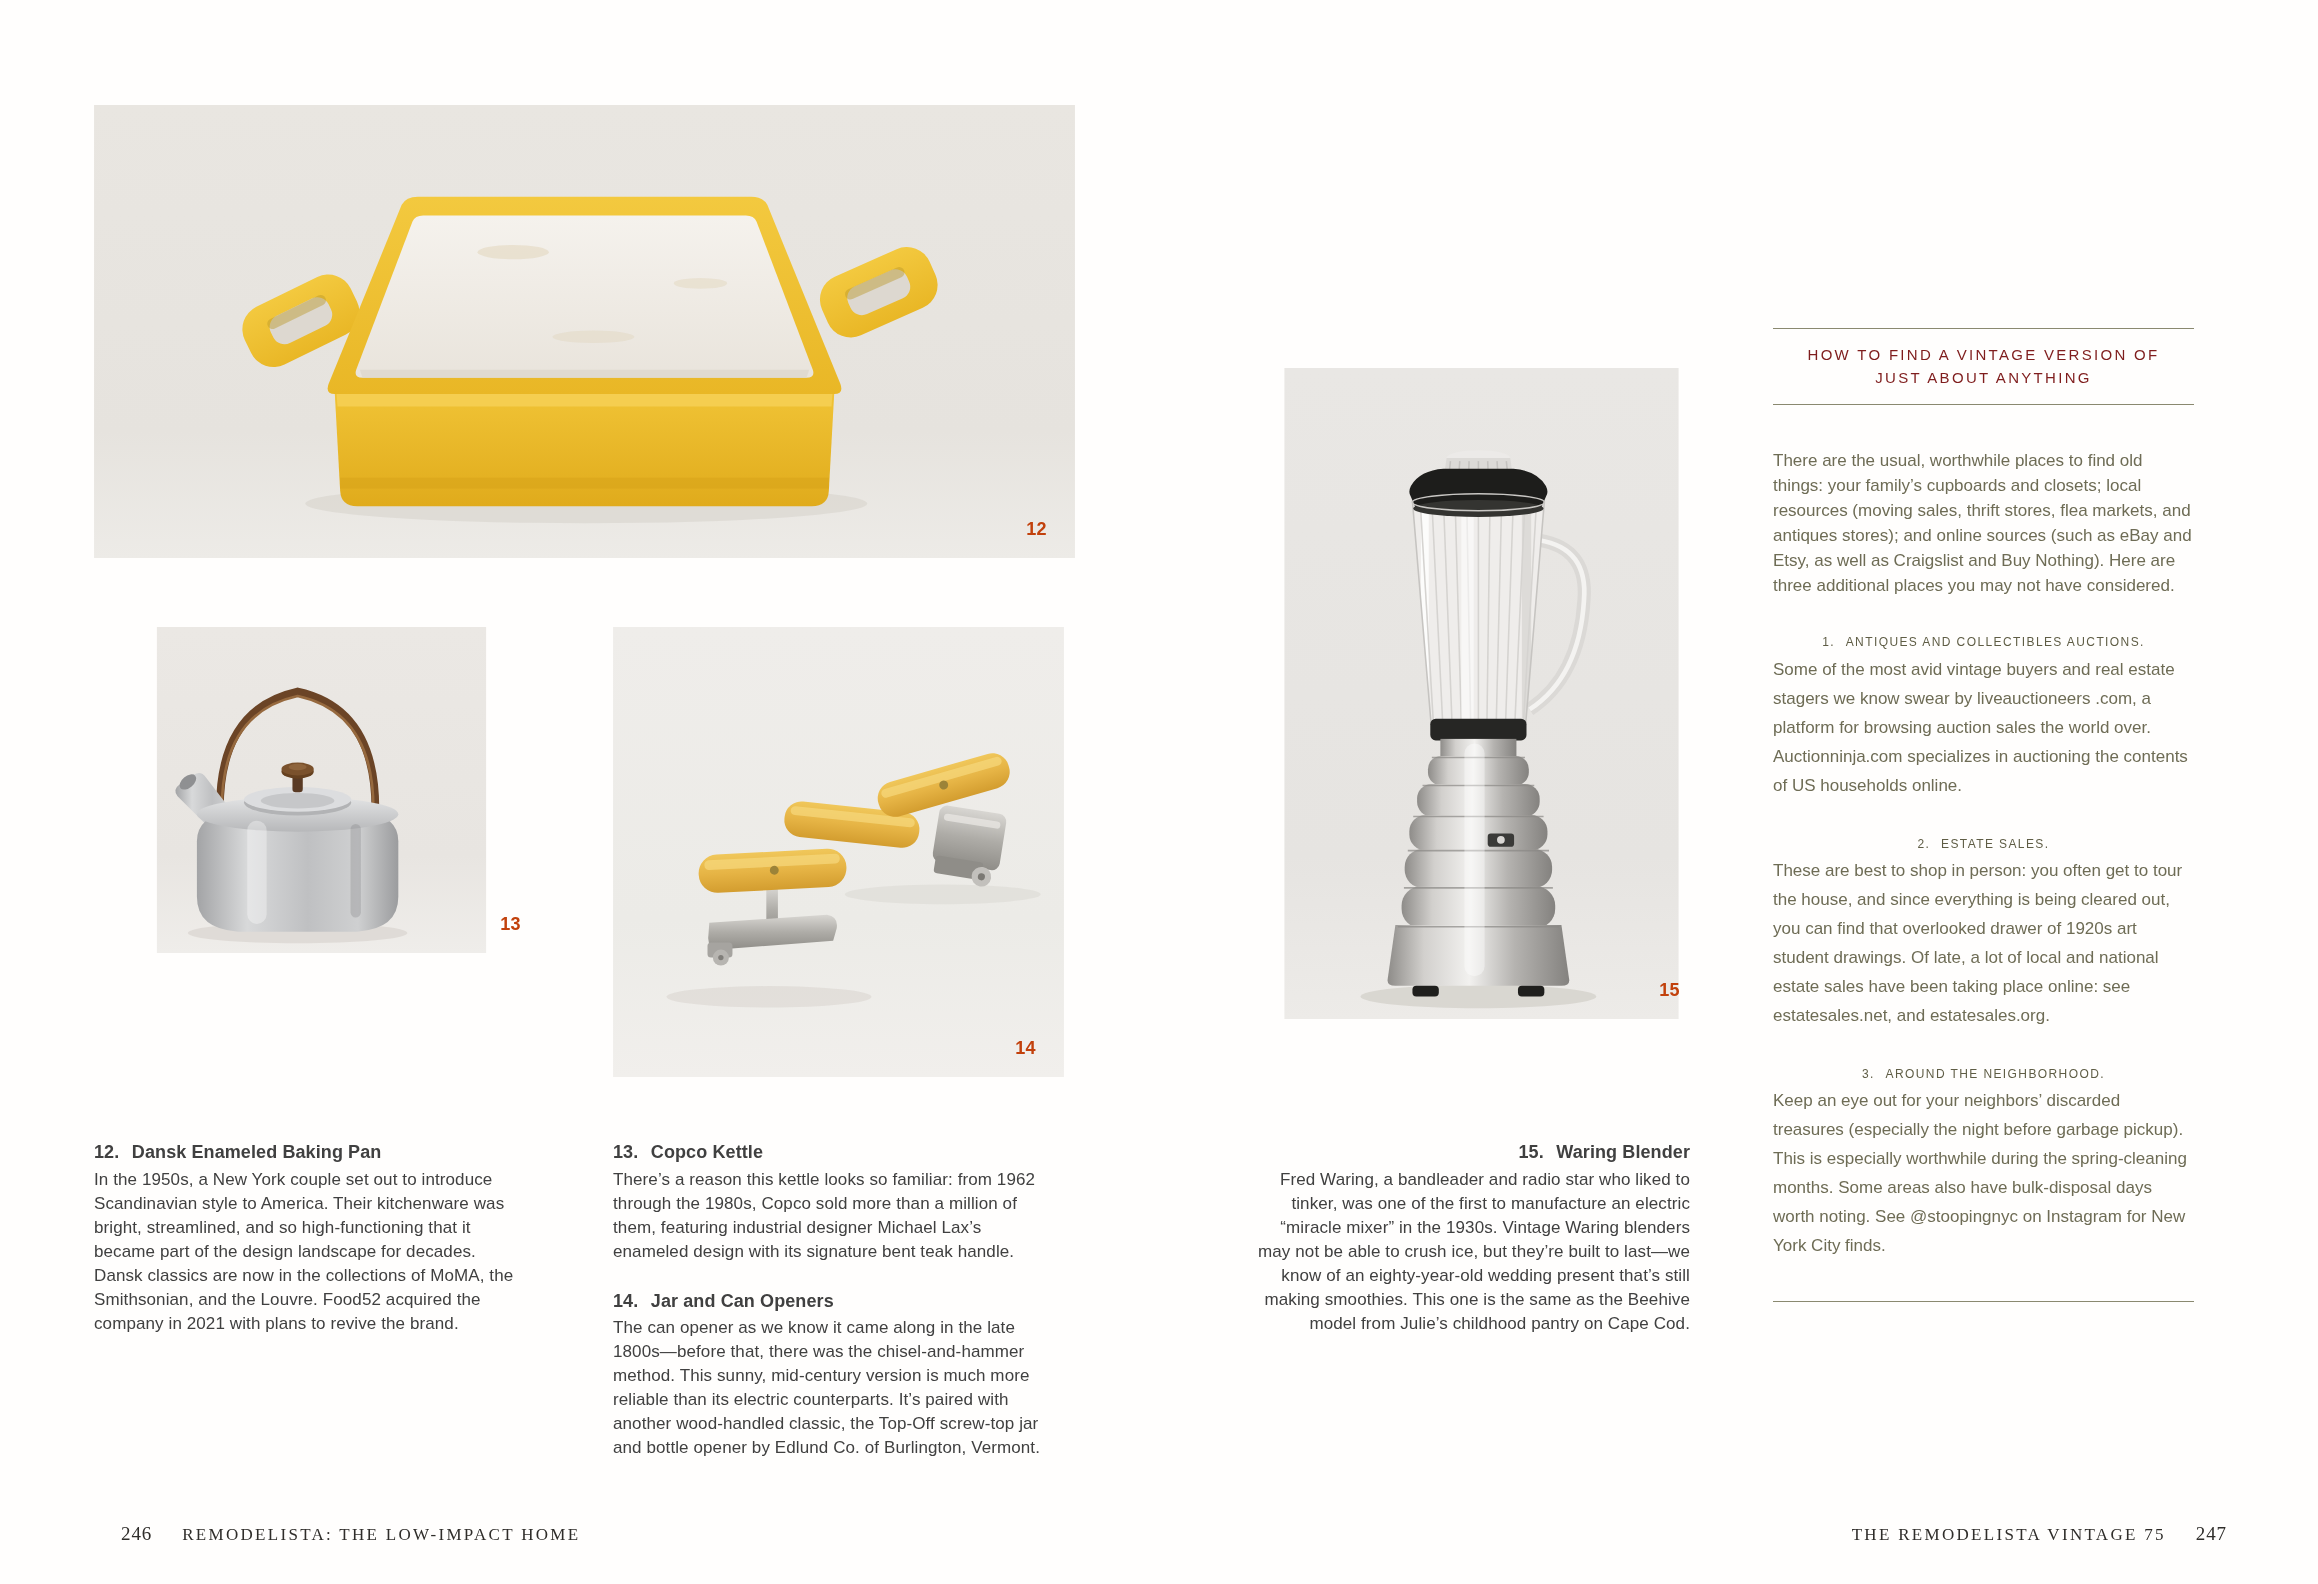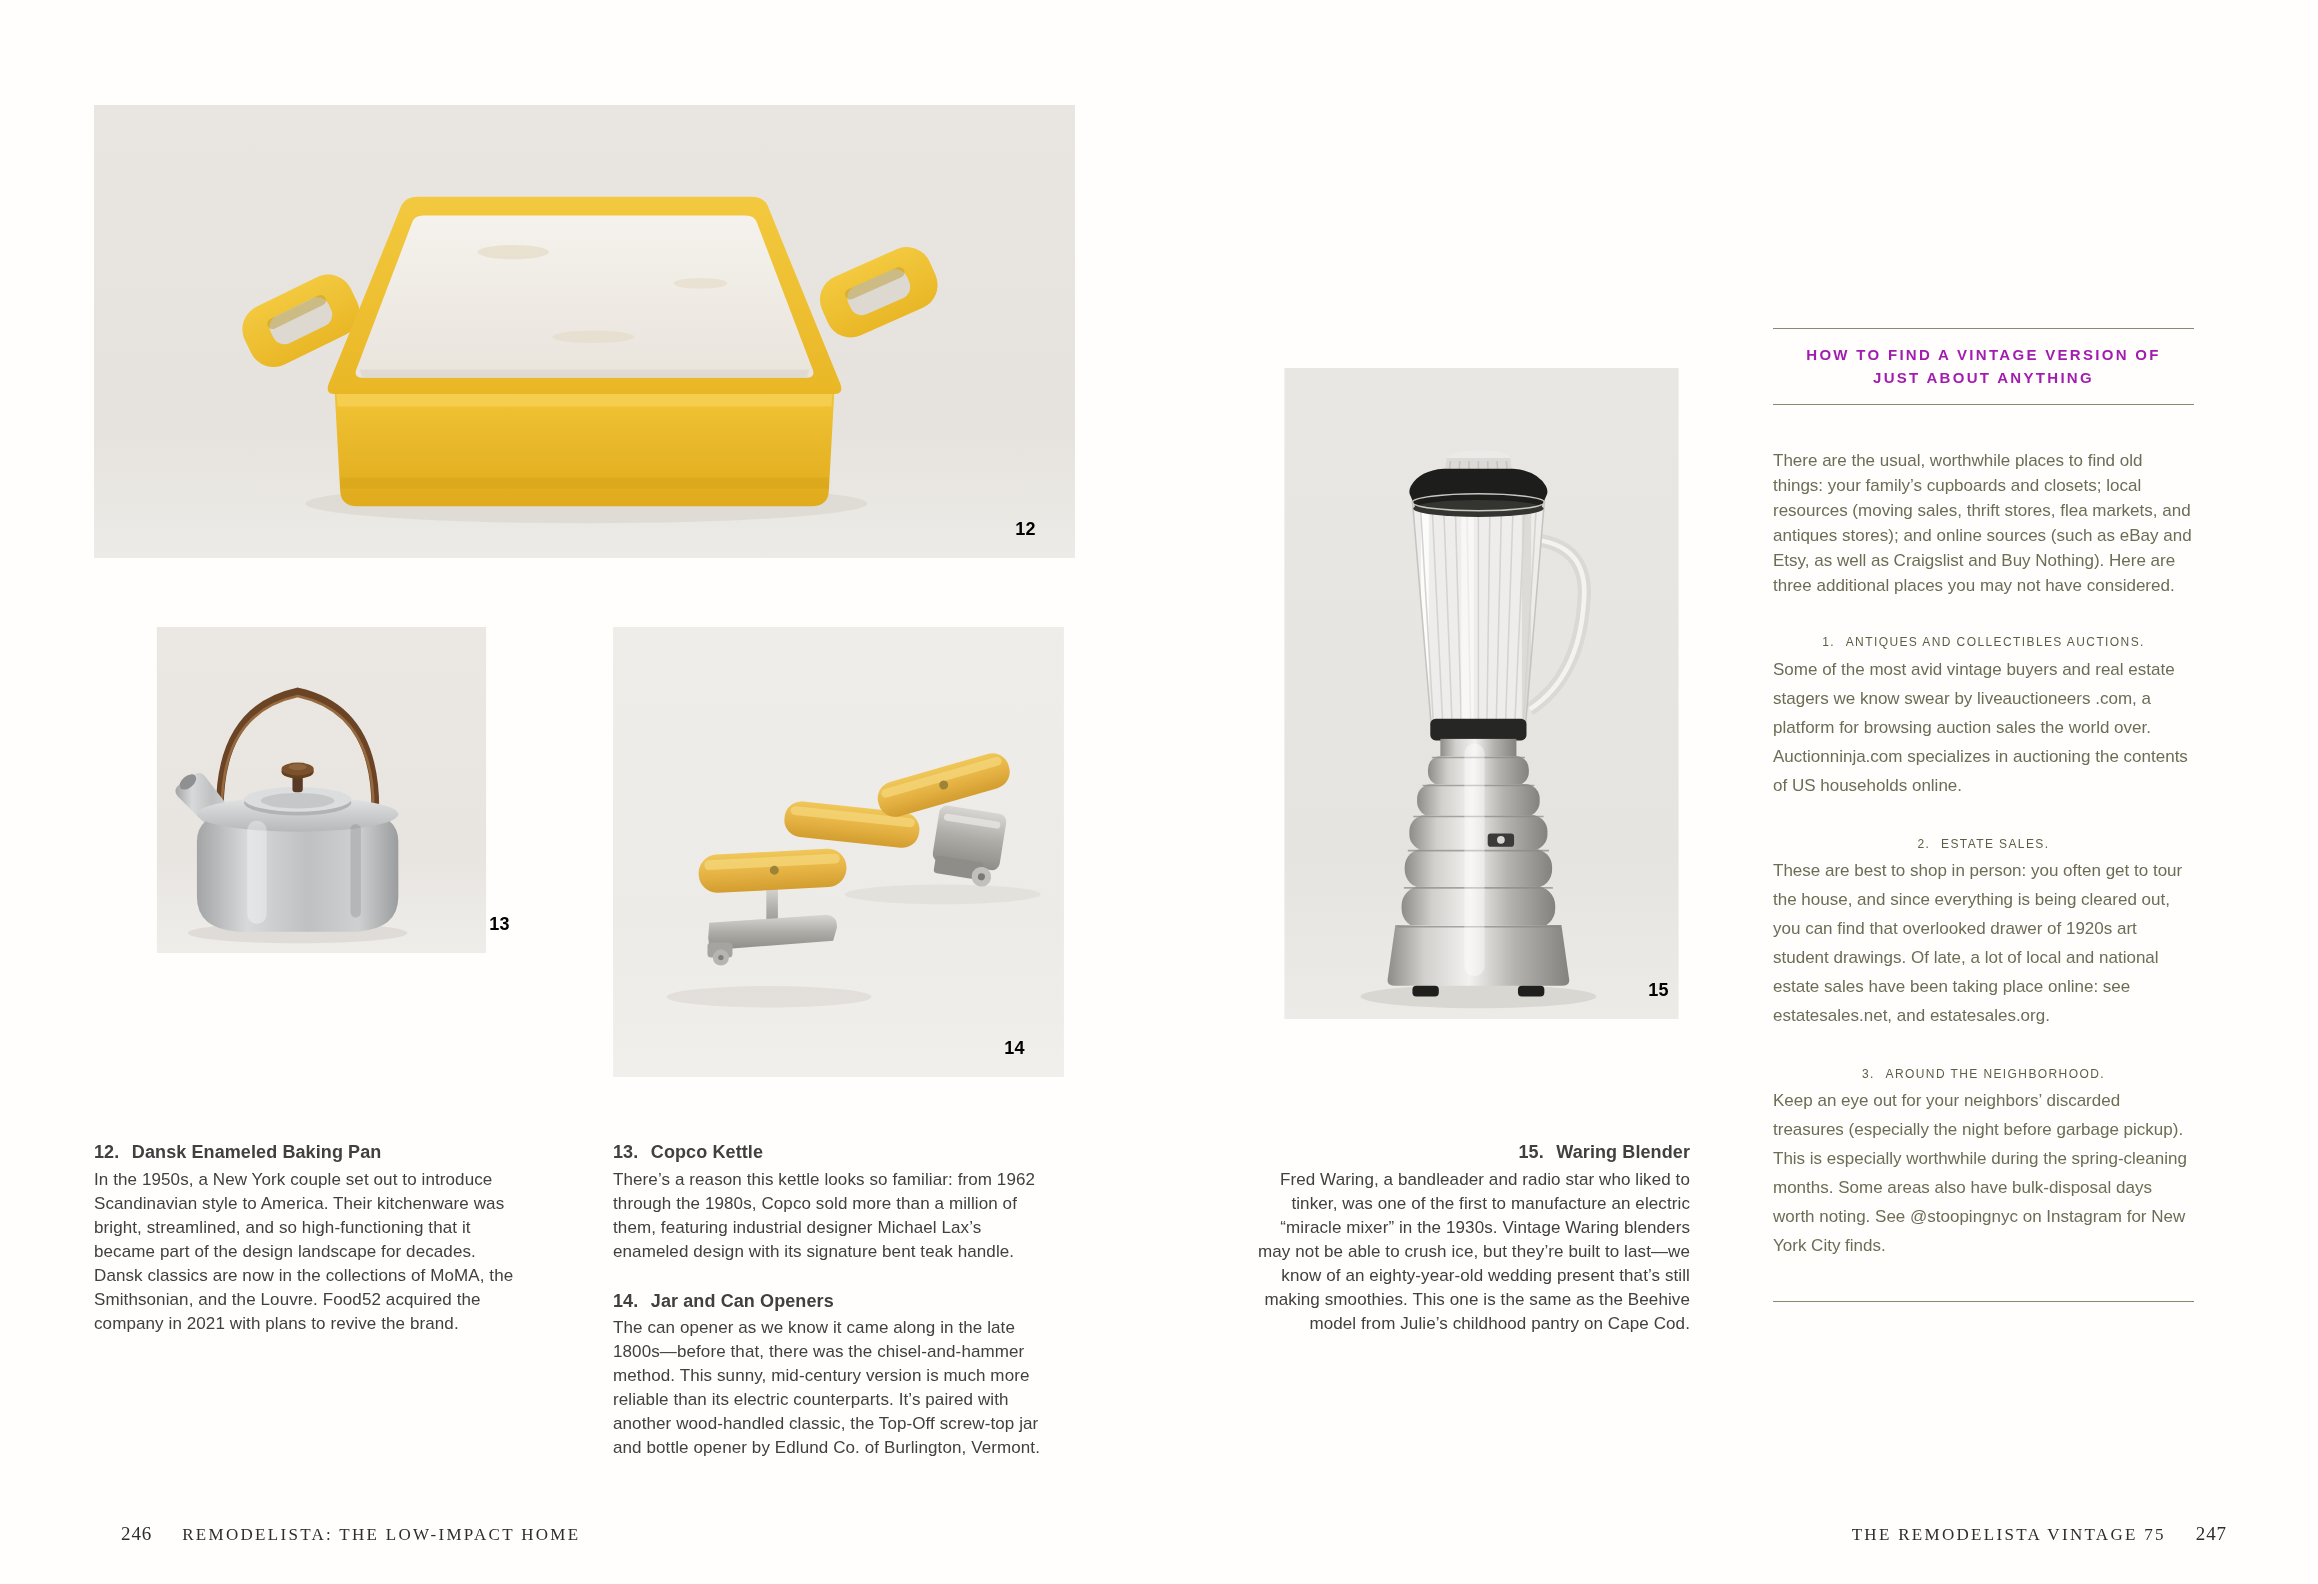--- a/index.html
+++ b/index.html
@@ -7,38 +7,38 @@
     position:relative;
     width:2319px;height:1585px;
     background:#fffefd;
     font-family:"Liberation Sans",sans-serif;
     overflow:hidden;
   }
   
   .photo{position:absolute;margin:0;padding:0;}
   .photo svg{display:block;width:100%;height:100%;}
   .photo .num{
-    position:absolute;right:39px;bottom:18px;
-    font-size:18px;font-weight:700;letter-spacing:0.4px;color:#000000;
+    position:absolute;right:28px;bottom:18px;
+    font-size:18px;font-weight:700;letter-spacing:0.4px;color:#c2410c;
   }
   
   .caption{position:absolute;color:#404040;}
   .cap-block{margin:0 0 27px 0;}
   .cap-title{margin:0 0 4.5px 0;font-size:18px;font-weight:700;letter-spacing:0.1px;}
   .cap-title .cap-num{display:inline-block;margin-right:12.5px;}
   .cap-body{margin:0;font-size:17px;line-height:24px;letter-spacing:0.1px;}
   .fun-fact{margin:6.2px 0 0 0;font-size:17px;line-height:24px;}
   .fun-fact .ff-label{font-weight:700;font-size:14.7px;letter-spacing:0.5px;margin-right:11.6px;}
   
   .sidebar{position:absolute;left:1773px;top:328px;width:421px;color:#6e6c55;}
   .sb-rule{border:0;border-top:1.8px solid #8a8970;margin:0;}
   .sb-title{
     margin:0;padding:14.3px 3.6px 15px 3.6px;
-    text-align:center;font-size:15px;font-weight:700;
-    letter-spacing:2.3px;color:#a21caf;line-height:23px;
+    text-align:center;font-size:15px;font-weight:400;
+    letter-spacing:2.3px;color:#7f1d1d;line-height:23px;
   }
   .sb-intro{margin:43px 0 0 0;font-size:17px;line-height:25px;}
   .sb-section{margin:37px 0 0 0;}
   .sb-heading{
     margin:0 0 5.4px 0;font-size:12px;font-weight:400;
     letter-spacing:1.4px;color:#5f5d45;text-align:center;
   }
   .sb-heading .sb-num{display:inline-block;margin-right:10.7px;}
   .sb-body{margin:0;font-size:17px;line-height:29px;}
   .sb-rule-bottom{margin-top:41px;}

